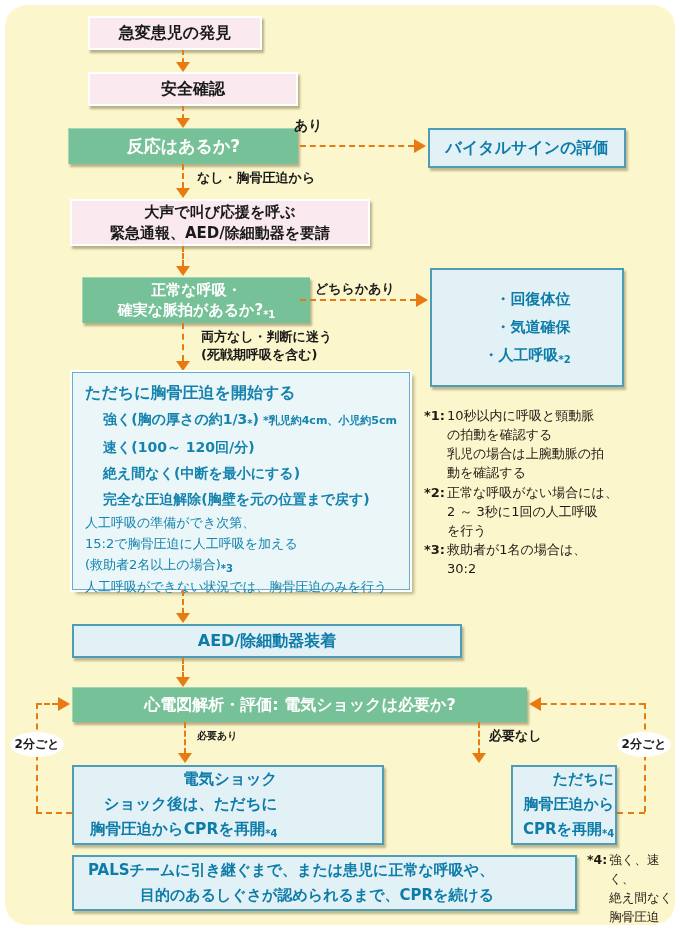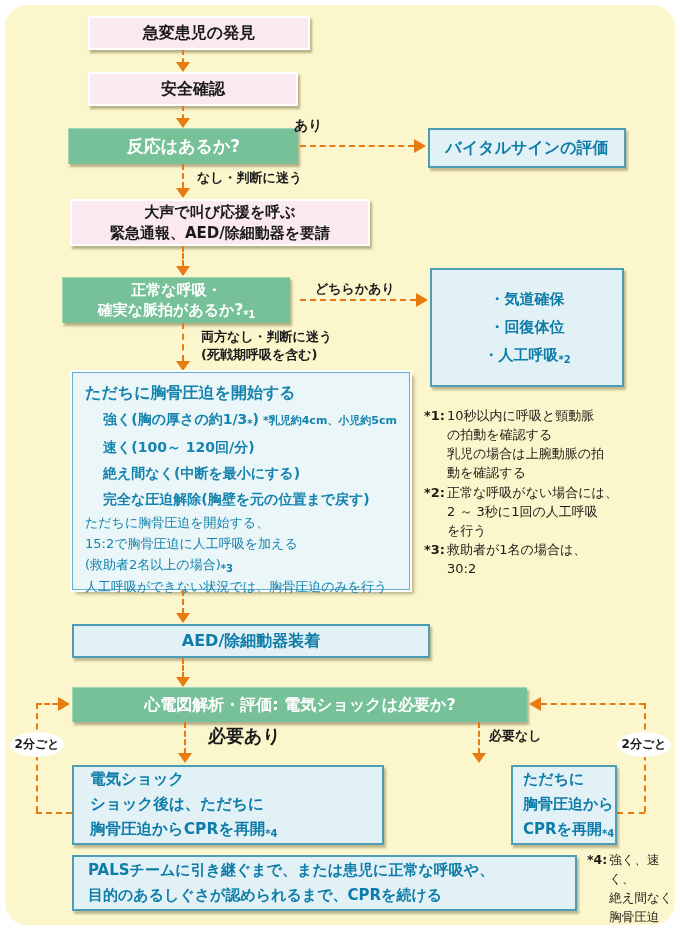--- a/index.html
+++ b/index.html
@@ -6,22 +6,22 @@
     --background:#FBF6CB; --box-pink:#FAE9EF; --box-green:#76C198;
     --box-blue-bg:#E2F1F6; --box-blue-border:#4E9CB6; --teal-text:#0E7CA9;
     --arrow-orange:#E87A12; --text-black:#231815; --big-box-bg:#EAF6F8; --big-box-border:#66AECA;
   }
   html,body{margin:0;padding:0;background:#fff;}
   body{width:680px;height:930px;position:relative;font-family:"DejaVu Sans","Liberation Sans",sans-serif;color:var(--text-black);}
   .panel{position:absolute;left:5px;top:5px;width:670px;height:920px;background:var(--background);border-radius:22px;}
   .node{position:absolute;box-sizing:border-box;display:flex;align-items:center;justify-content:center;text-align:center;}
   .pink{background:var(--box-pink);border:2px solid #fff;box-shadow:2px 3px 2px rgba(120,110,70,.5);font-weight:bold;color:#1a1a1a;}
   .green{background:var(--box-green);color:#fff;font-weight:bold;border-top:1px solid #a2d6ba;border-left:1px solid #a2d6ba;box-shadow:2px 3px 2px rgba(120,110,70,.5);}
-  .blue{background:var(--box-blue-bg);border:2px solid var(--box-blue-border);color:var(--teal-text);font-weight:bold;box-shadow:2px 3px 2px rgba(120,110,70,.45);}
-  .leftalign{justify-content:flex-start;text-align:left;}
+  .blue{background:var(--box-blue-bg);border:2px solid var(--box-blue-border);color:var(--teal-text);font-weight:bold;box-shadow:2px 3px 2px rgba(120,110,70,.45);text-align:right;}
+  .leftalign{justify-content:flex-start;text-align:right;}
   .prewrap{white-space:pre-line;}
   .bigbox{position:absolute;box-sizing:border-box;background:var(--big-box-bg);border:1px solid var(--big-box-border);box-shadow:0 0 0 2px #fff,4px 4px 3px rgba(120,110,70,.5);color:#1583AE;padding:7px 20px 0 12px;}
   .cpr-title{font-size:16px;font-weight:bold;line-height:26px;}
   .cpr-bold{font-size:14px;font-weight:bold;line-height:26px;padding-left:18px;white-space:nowrap;}
   .cpr-small{font-size:11px;margin-left:4px;font-weight:bold;}
   .cpr-reg{font-size:13px;line-height:21px;}
   .vline{position:absolute;width:0;border-left:2px dashed var(--arrow-orange);}
   .hline{position:absolute;height:0;border-top:2px dashed var(--arrow-orange);}
   .head-down{position:absolute;width:0;height:0;border-left:7px solid transparent;border-right:7px solid transparent;border-top:10px solid var(--arrow-orange);}
   .head-right{position:absolute;width:0;height:0;border-top:7px solid transparent;border-bottom:7px solid transparent;border-left:12px solid var(--arrow-orange);}
@@ -32,21 +32,21 @@
   .note{position:absolute;display:flex;color:var(--text-black);font-size:13px;line-height:19px;}
   .note .marker{white-space:nowrap;font-weight:bold;margin-right:2px;}
   .note .txt{white-space:pre-line;}
   .n4{font-size:12.5px;line-height:19px;}
 </style>
 </head>
 <body>
 
 <div class="panel"></div>
 
-<div class="node pink" style="left:88px;top:16px;width:222px;height:34px;font-size:16px;">
+<div class="node pink" style="left:88px;top:16px;width:174px;height:34px;font-size:16px;">
   <span>急変患児の発見</span>
 </div>
 
 <div class="vline" style="left:182px;top:50px;height:13px;"></div>
 <div class="head-down" style="left:176px;top:62px;"></div>
 
 <div class="node pink" style="left:88px;top:72px;width:210px;height:34px;font-size:16px;">
   <span>安全確認</span>
 </div>
 
@@ -58,63 +58,63 @@
 </div>
 
 <div class="lbl" style="left:294px;top:117px;font-size:14px;">あり</div>
 <div class="hline" style="left:300px;top:145px;width:114px;"></div>
 <div class="head-right" style="left:414px;top:139px;"></div>
 
 <div class="node blue" style="left:428px;top:128px;width:198px;height:40px;font-size:16px;">
   <span>バイタルサインの評価</span>
 </div>
 
-<div class="lbl" style="left:197px;top:169px;font-size:13px;">なし・判断に迷う</div>
+<div class="lbl" style="left:197px;top:169px;font-size:13px;">なし・胸骨圧迫から</div>
 <div class="vline" style="left:182px;top:164px;height:24px;"></div>
 <div class="head-down" style="left:176px;top:188px;"></div>
 
 <div class="node pink" style="left:70px;top:199px;width:300px;height:47px;font-size:15px;line-height:21px;">
   <span class="prewrap">大声で叫び応援を呼ぶ
 緊急通報、AED/除細動器を要請</span>
 </div>
 
 <div class="vline" style="left:182px;top:246px;height:20px;"></div>
 <div class="head-down" style="left:176px;top:266px;"></div>
 
-<div class="node green" style="left:62px;top:277px;width:228px;height:46px;font-size:15px;line-height:20px;">
+<div class="node green" style="left:82px;top:277px;width:228px;height:46px;font-size:15px;line-height:20px;">
   <div>
     <span class="prewrap">正常な呼吸・
 確実な脈拍があるか?</span><span class="ref">*1</span>
   </div>
 </div>
 
 <div class="lbl" style="left:315px;top:280px;font-size:13px;">どちらかあり</div>
 <div class="hline" style="left:300px;top:299px;width:116px;"></div>
 <div class="head-right" style="left:416px;top:293px;"></div>
 
 <div class="node blue" style="left:430px;top:268px;width:194px;height:119px;font-size:15px;">
   <div style="line-height:28px;">
+    <div>・回復体位</div>
     <div>・気道確保</div>
-    <div>・回復体位</div>
     <div><span>・人工呼吸</span><span class="ref">*2</span></div>
   </div>
 </div>
 
 <div class="lbl" style="left:201px;top:328px;font-size:13px;line-height:18px;">両方なし・判断に迷う
 (死戦期呼吸を含む)</div>
 <div class="vline" style="left:182px;top:323px;height:38px;"></div>
 <div class="head-down" style="left:176px;top:361px;"></div>
 
 <div class="bigbox" style="left:72px;top:372px;width:338px;height:218px;">
   <div class="cpr-title">ただちに胸骨圧迫を開始する</div>
   <div class="cpr-bold"><span>強く(胸の厚さの約1/3</span><span class="ref">*</span><span>)</span><span class="cpr-small">*乳児約4cm、小児約5cm</span></div>
   <div class="cpr-bold">速く(100～ 120回/分)</div>
   <div class="cpr-bold">絶え間なく(中断を最小にする)</div>
   <div class="cpr-bold">完全な圧迫解除(胸壁を元の位置まで戻す)</div>
-  <div class="cpr-reg">ただちに胸骨圧迫を開始する、</div>
+  <div class="cpr-reg">人工呼吸の準備ができ次第、</div>
   <div class="cpr-reg">15:2で胸骨圧迫に人工呼吸を加える</div>
   <div class="cpr-reg"><span>(救助者2名以上の場合)</span><span class="ref">*3</span></div>
   <div class="cpr-reg">人工呼吸ができない状況では、胸骨圧迫のみを行う</div>
 </div>
 
 <div class="note" style="left:424px;top:406px;width:252px;">
   <span class="marker">*1:</span>
   <span class="txt">10秒以内に呼吸と頸動脈
 の拍動を確認する
 乳児の場合は上腕動脈の拍
@@ -128,21 +128,21 @@
 </div>
 <div class="note" style="left:424px;top:540px;width:252px;">
   <span class="marker">*3:</span>
   <span class="txt">救助者が1名の場合は、
 30:2</span>
 </div>
 
 <div class="vline" style="left:182px;top:590px;height:24px;"></div>
 <div class="head-down" style="left:176px;top:613px;"></div>
 
-<div class="node blue" style="left:72px;top:624px;width:358px;height:34px;font-size:16px;">
+<div class="node blue" style="left:72px;top:624px;width:390px;height:34px;font-size:16px;">
   <span>AED/除細動器装着</span>
 </div>
 
 <div class="vline" style="left:182px;top:658px;height:20px;"></div>
 <div class="head-down" style="left:176px;top:677px;"></div>
 
 <div class="node green" style="left:72px;top:687px;width:455px;height:35px;font-size:16px;">
   <span>心電図解析・評価: 電気ショックは必要か?</span>
 </div>
 
@@ -151,21 +151,21 @@
 <div class="vline" style="left:36px;top:703px;height:109px;"></div>
 <div class="hline" style="left:36px;top:812px;width:36px;"></div>
 <div class="ellipse" style="left:10px;top:732px;width:54px;height:25px;">2分ごと</div>
 
 <div class="head-left" style="left:529px;top:697px;"></div>
 <div class="hline" style="left:541px;top:703px;width:104px;"></div>
 <div class="vline" style="left:644px;top:703px;height:109px;"></div>
 <div class="hline" style="left:617px;top:812px;width:28px;"></div>
 <div class="ellipse" style="left:617px;top:732px;width:54px;height:25px;">2分ごと</div>
 
-<div class="lbl" style="left:197px;top:727px;font-size:18px;margin-left:11px;">必要あり</div>
+<div class="lbl" style="left:197px;top:727px;font-size:10px;">必要あり</div>
 <div class="vline" style="left:184px;top:722px;height:32px;"></div>
 <div class="head-down" style="left:178px;top:753px;"></div>
 
 <div class="lbl" style="left:489px;top:727px;font-size:13px;">必要なし</div>
 <div class="vline" style="left:478px;top:722px;height:32px;"></div>
 <div class="head-down" style="left:472px;top:753px;"></div>
 
 <div class="node blue leftalign" style="left:72px;top:765px;width:312px;height:80px;font-size:15.5px;padding-left:16px;">
   <div style="line-height:25px;">
     <div>電気ショック</div>

